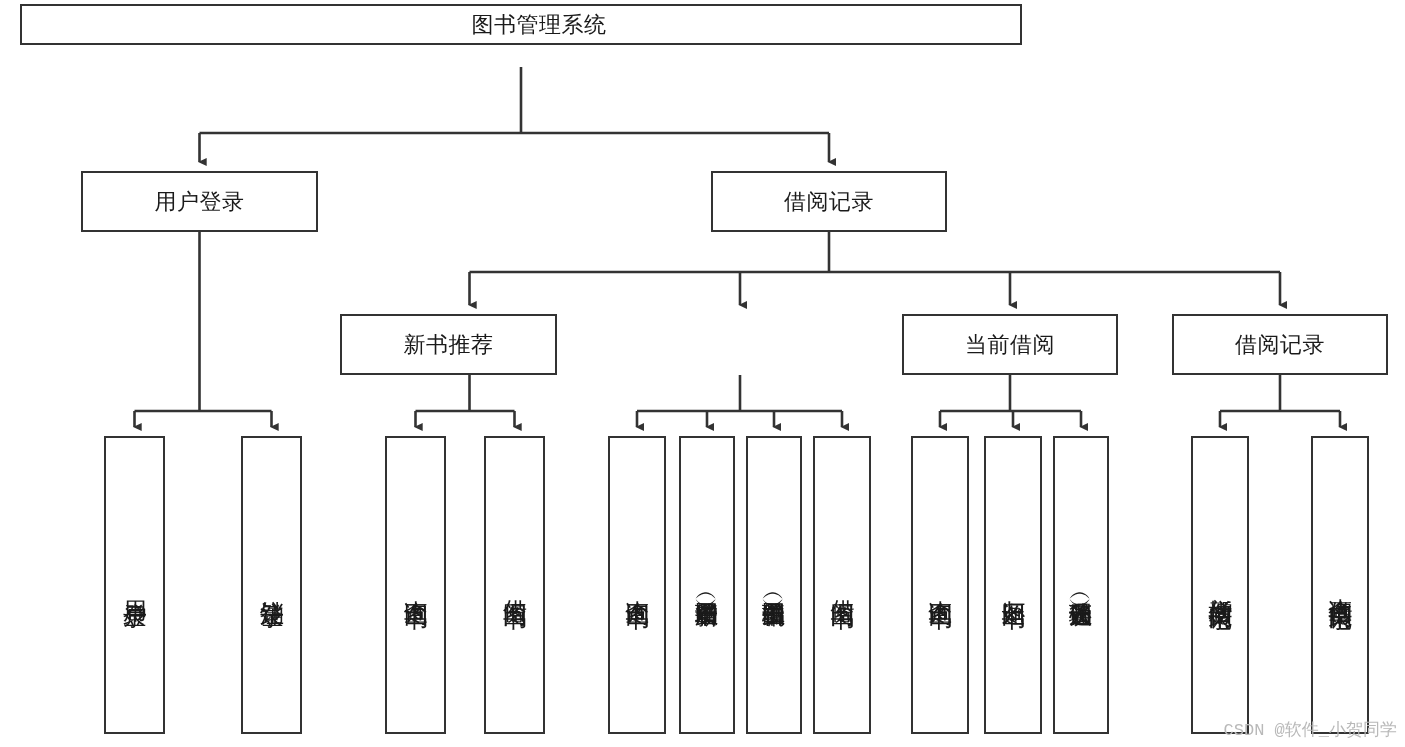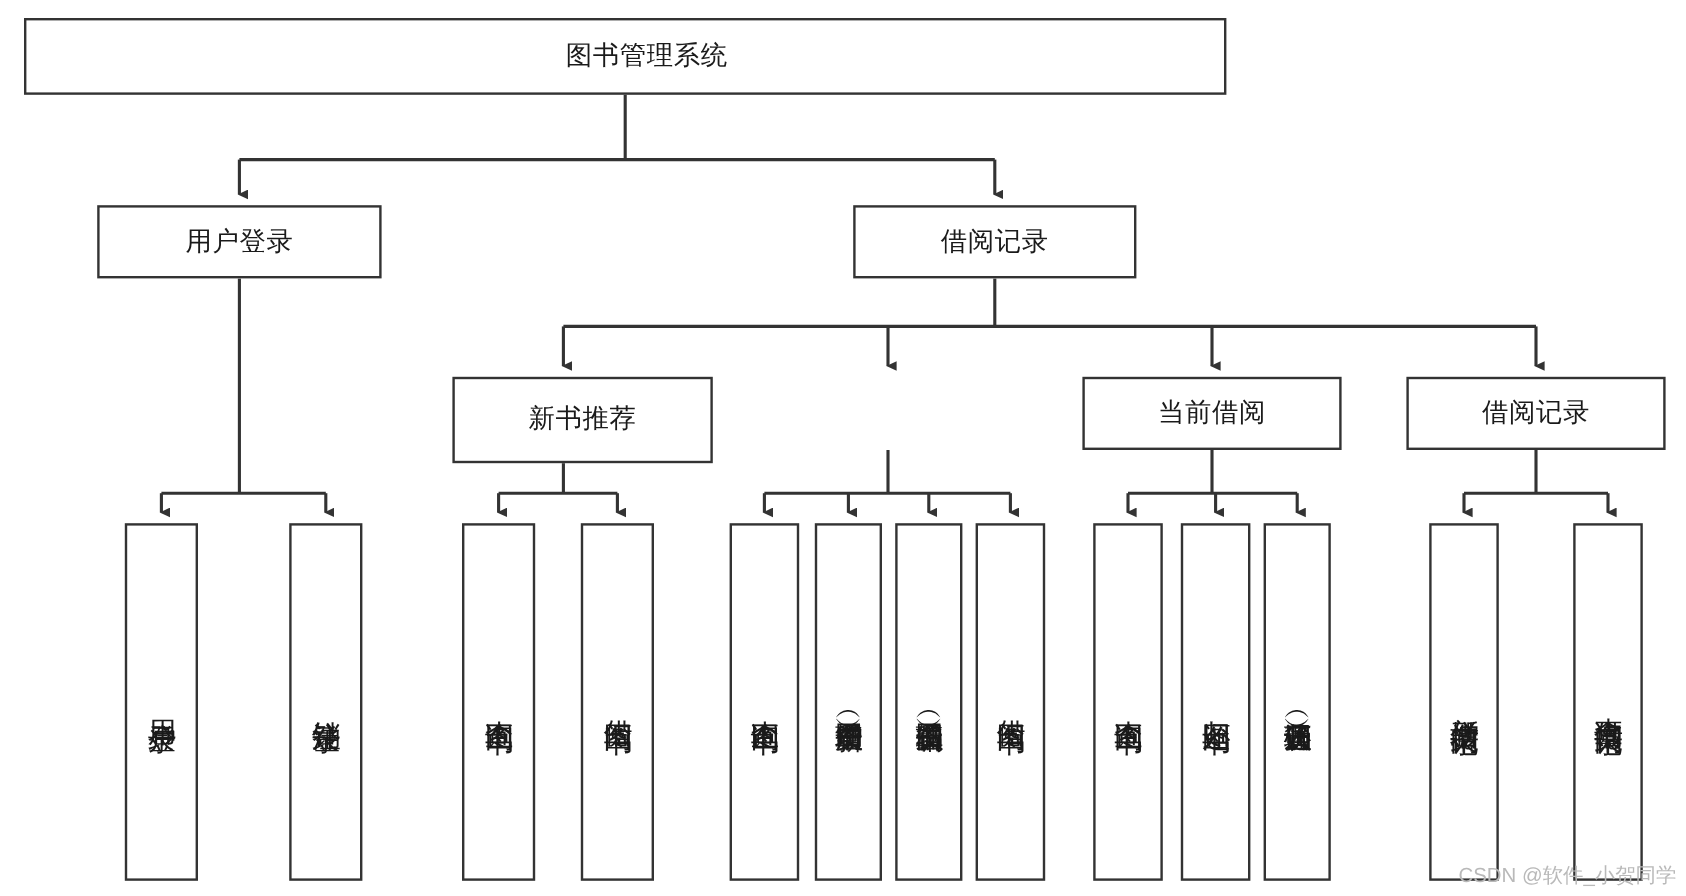--- a/index.html
+++ b/index.html
@@ -60,21 +60,21 @@
     font-size: 23px;
     letter-spacing: 0px;
   }
   #watermark {
     position: absolute;
     right: 8px;
     bottom: 6px;
     font-size: 17px;
     color: #b9b9b9;
     white-space: nowrap;
-    font-family: Liberation Sans, sans-serif;
+    font-family: Liberation Mono, monospace;
   }
 </style>
 </head>
 <body>
 
 <div id="canvas">
   <svg id="edges" viewBox="0 0 1405 747" xmlns="http://www.w3.org/2000/svg">
     <defs>
       <marker id="arrow" markerWidth="9" markerHeight="9" refX="4" refY="7.2" orient="auto" markerUnits="userSpaceOnUse">
         <path d="M0,0 L8,0 L4,8.6 Z" fill="#333333"></path>
@@ -110,32 +110,32 @@
         <path d="M940,411 L940,427" marker-end="url(#arrow)"></path>
         <path d="M1013,411 L1013,427" marker-end="url(#arrow)"></path>
         <path d="M1081,411 L1081,427" marker-end="url(#arrow)"></path>
         <path d="M1280,375 L1280,411"></path>
         <path d="M1220,411 L1340,411"></path>
         <path d="M1220,411 L1220,427" marker-end="url(#arrow)"></path>
         <path d="M1340,411 L1340,427" marker-end="url(#arrow)"></path>
       </g>
   </svg>
 
-  <div class="node horiz" style="left: 20px; top: 15px; width: 1002px; height: 64px; padding-left: 36px;">
+  <div class="node horiz" style="left: 20px; top: 4px; width: 1002px; height: 41px; padding-left: 36px;">
     <span class="label">图书管理系统</span>
   </div>
 
   <div class="node horiz" style="left: 81px; top: 171px; width: 237px; height: 61px;">
     <span class="label">用户登录</span>
   </div>
   <div class="node horiz" style="left: 711px; top: 171px; width: 236px; height: 61px;">
     <span class="label">借阅记录</span>
   </div>
 
-  <div class="node horiz" style="left: 377px; top: 314px; width: 217px; height: 72px;">
+  <div class="node horiz" style="left: 340px; top: 314px; width: 217px; height: 61px;">
     <span class="label">新书推荐</span>
   </div>
   <div class="node horiz" style="left: 1172px; top: 314px; width: 216px; height: 61px;">
     <span class="label">借阅记录</span>
   </div>
   <div class="node horiz" style="left: 902px; top: 314px; width: 216px; height: 61px;">
     <span class="label">当前借阅</span>
   </div>
 
   <div class="node vert" style="left: 104px; top: 436px; width: 61px; height: 298px;">

